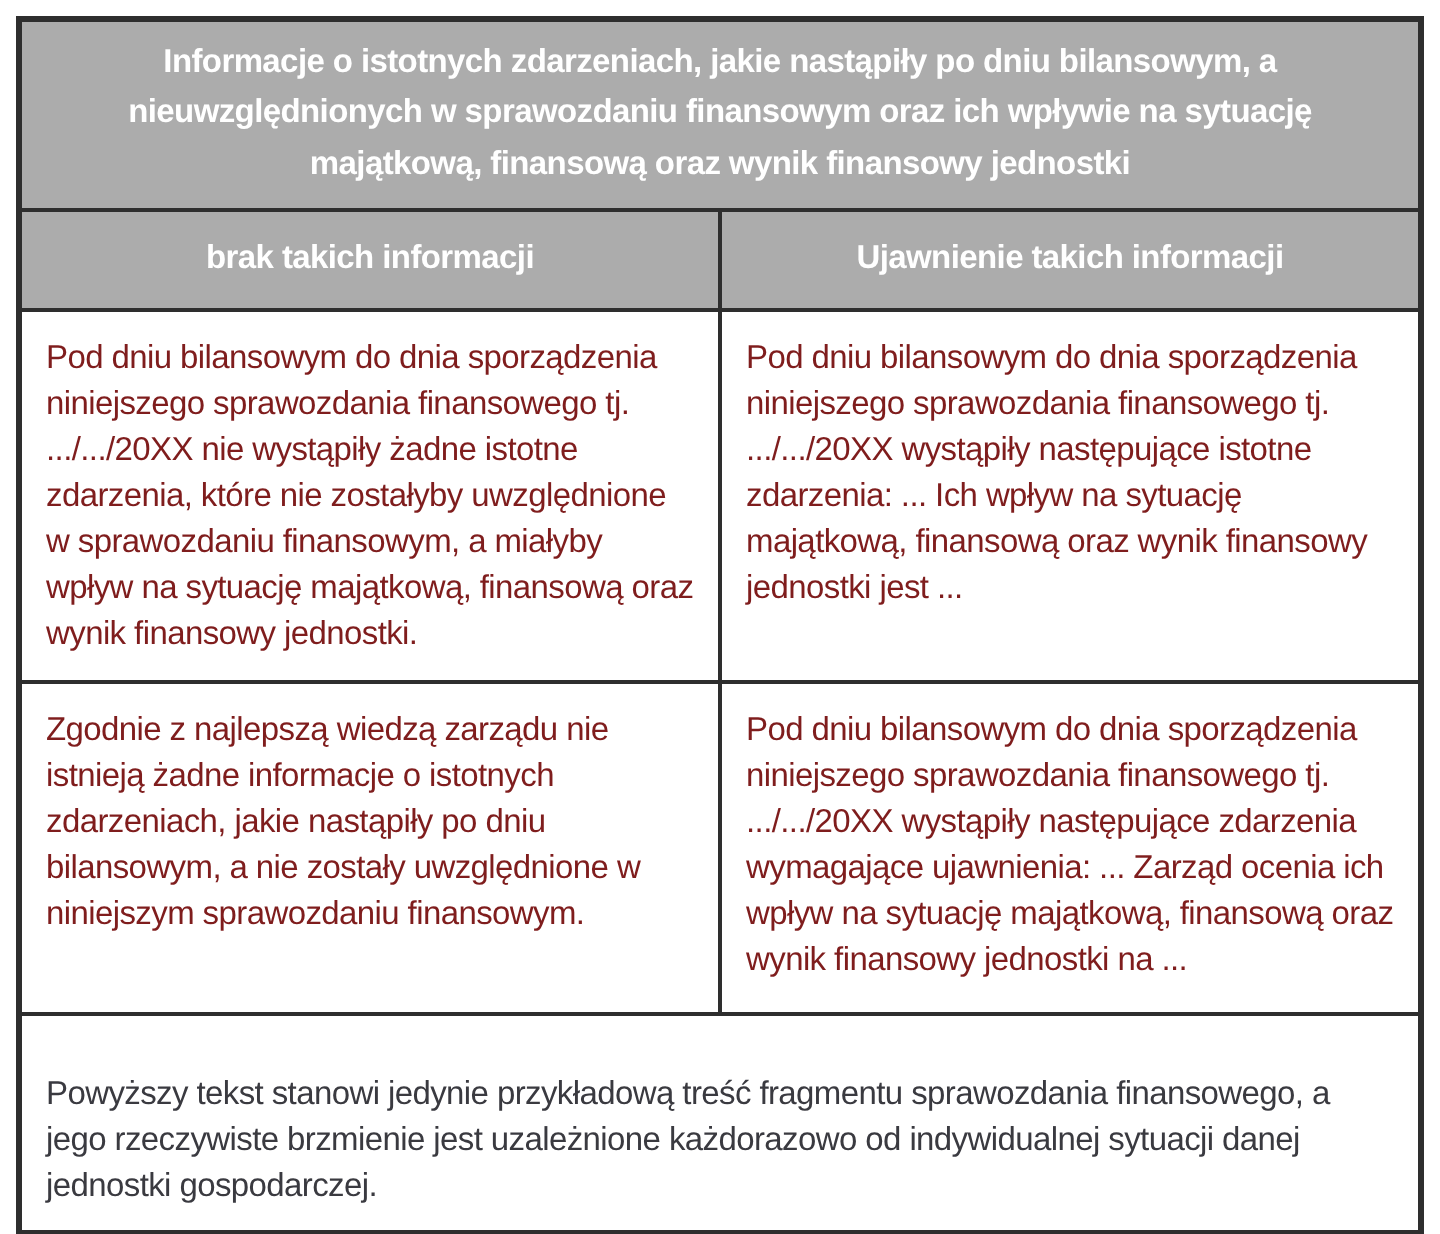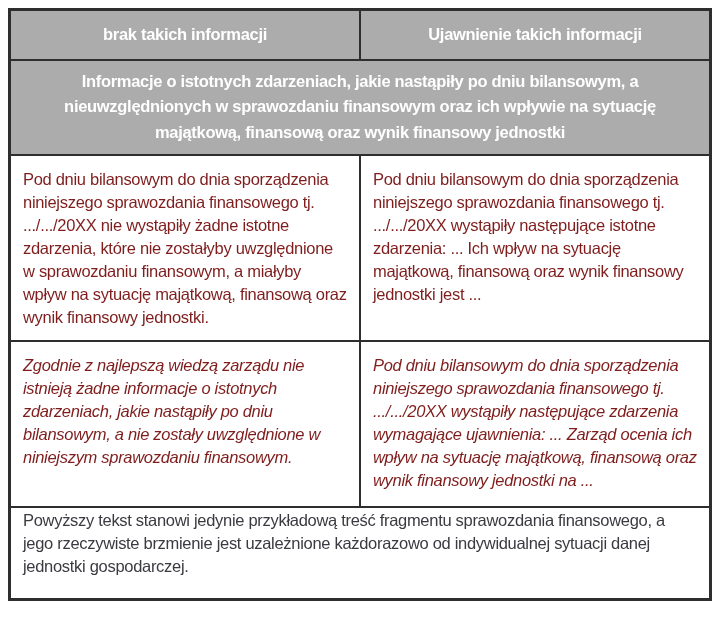--- a/index.html
+++ b/index.html
@@ -58,45 +58,45 @@
     background: #ffffff;
     color: #7f1d1d;
     font-size: 16.5px;
     line-height: 1.4;
     letter-spacing: -0.3px;
     text-align: left;
     vertical-align: top;
     padding: 12px 12px 10px 12px;
   }
   .row-1 .body-cell { height: 186px; }
-  .row-2 .body-cell { height: 166px; font-style: italic; }
+  .row-2 .body-cell { height: 166px; }
   .footer-cell {
     background: #ffffff;
     color: #3a3a40;
     font-size: 16.5px;
     line-height: 1.4;
     letter-spacing: -0.3px;
     text-align: left;
     vertical-align: top;
     height: 93px;
-    padding: 1px 12px 10px 12px;
+    padding: 28px 12px 10px 12px;
   }
 </style>
 </head>
 <body>
 
 <div class="page">
   <table class="info-table">
     <thead>
       <tr>
+        <th colspan="2" class="title-cell">Informacje o istotnych zdarzeniach, jakie nastąpiły po dniu bilansowym, a nieuwzględnionych w sprawozdaniu finansowym oraz ich wpływie na sytuację majątkową, finansową oraz wynik finansowy jednostki</th>
+      </tr>
+      <tr>
         <th class="col-header">brak takich informacji</th>
         <th class="col-header">Ujawnienie takich informacji</th>
-      </tr>
-      <tr>
-        <th colspan="2" class="title-cell">Informacje o istotnych zdarzeniach, jakie nastąpiły po dniu bilansowym, a nieuwzględnionych w sprawozdaniu finansowym oraz ich wpływie na sytuację majątkową, finansową oraz wynik finansowy jednostki</th>
       </tr>
     </thead>
     <tbody>
       <tr class="row-1">
         <td class="body-cell">Pod dniu bilansowym do dnia sporządzenia niniejszego sprawozdania finansowego tj. .../.../20XX nie wystąpiły żadne istotne zdarzenia, które nie zostałyby uwzględnione w sprawozdaniu finansowym, a miałyby wpływ na sytuację majątkową, finansową oraz wynik finansowy jednostki.</td>
         <td class="body-cell">Pod dniu bilansowym do dnia sporządzenia niniejszego sprawozdania finansowego tj. .../.../20XX wystąpiły następujące istotne zdarzenia: ... Ich wpływ na sytuację majątkową, finansową oraz wynik finansowy jednostki jest ...</td>
       </tr>
       <tr class="row-2">
         <td class="body-cell">Zgodnie z najlepszą wiedzą zarządu nie istnieją żadne informacje o istotnych zdarzeniach, jakie nastąpiły po dniu bilansowym, a nie zostały uwzględnione w niniejszym sprawozdaniu finansowym.</td>
         <td class="body-cell">Pod dniu bilansowym do dnia sporządzenia niniejszego sprawozdania finansowego tj. .../.../20XX wystąpiły następujące zdarzenia wymagające ujawnienia: ... Zarząd ocenia ich wpływ na sytuację majątkową, finansową oraz wynik finansowy jednostki na ...</td>

